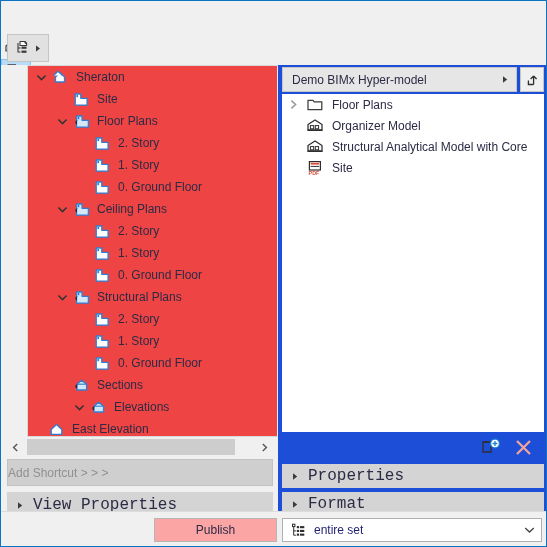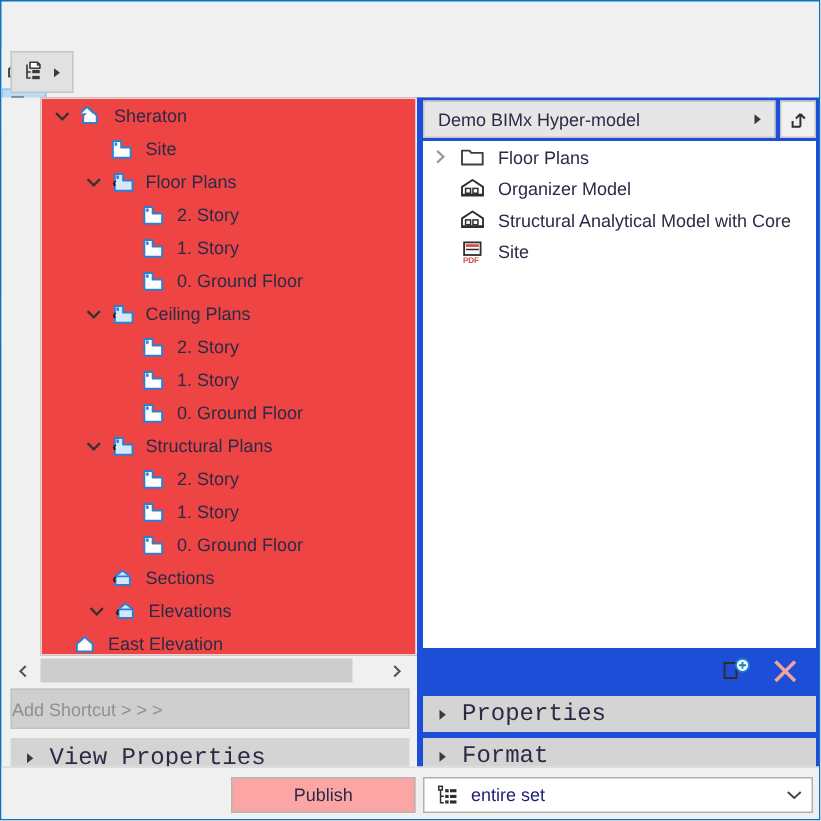--- a/index.html
+++ b/index.html
@@ -535,21 +535,21 @@
             <span class="twist"></span>
             <span class="ticon">
               <svg width="17" height="15" viewBox="0 0 17 15">
                 <path d="M4 6.2 L8.6 2.3 L13.6 6.2 L13.6 12 L4 12 Z" fill="#d3e7f8" stroke="#2f7fd1" stroke-width="1.35" stroke-linejoin="round"></path>
                 <path d="M4 6.2 L13.6 6.2" stroke="#2f7fd1" stroke-width="1.1"></path>
                 <path d="M2.4 8.6 c0-1.4 1-2.3 1.9-2.3 l0 1 -.8 .2 .6 2.4 -1 .4 z" fill="#1a1a1a"></path>
               </svg>
             </span>
             <span class="tlabel">Sections</span>
           </div>
-          <div class="trow" style="padding-left: 27px;">
+          <div class="trow" style="padding-left: 42px;">
             <span class="twist">
               <svg width="11" height="9" viewBox="0 0 11 9">
                 <path d="M1.4 2.4 L5.5 6.6 L9.6 2.4" stroke="#333" stroke-width="1.5" fill="none"></path>
               </svg>
             </span>
             <span class="ticon">
               <svg width="17" height="15" viewBox="0 0 17 15">
                 <path d="M4 6.2 L8.6 2.3 L13.6 6.2 L13.6 12 L4 12 Z" fill="#d3e7f8" stroke="#2f7fd1" stroke-width="1.35" stroke-linejoin="round"></path>
                 <path d="M4 6.2 L13.6 6.2" stroke="#2f7fd1" stroke-width="1.1"></path>
                 <path d="M2.4 8.6 c0-1.4 1-2.3 1.9-2.3 l0 1 -.8 .2 .6 2.4 -1 .4 z" fill="#1a1a1a"></path>

